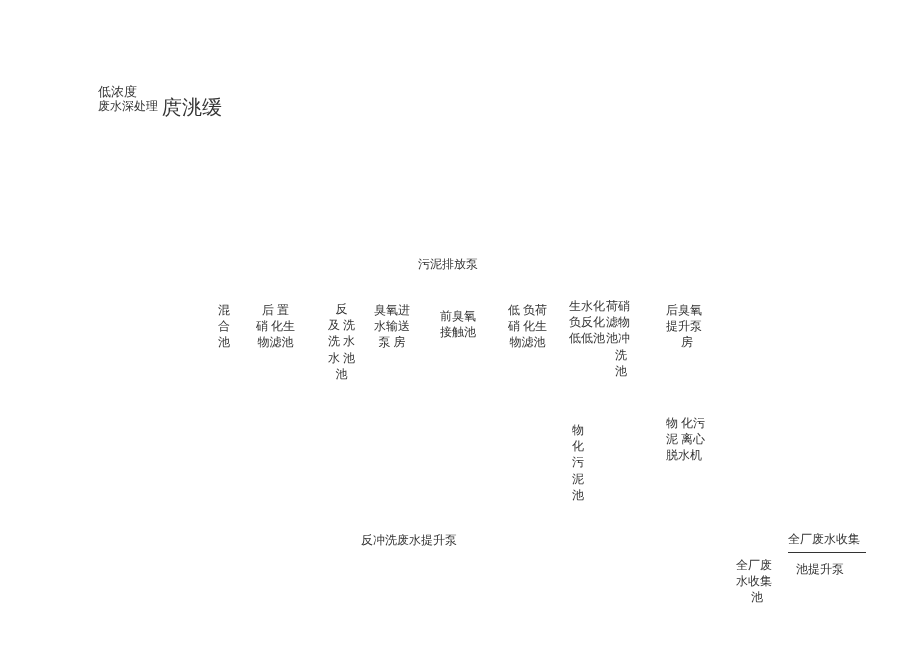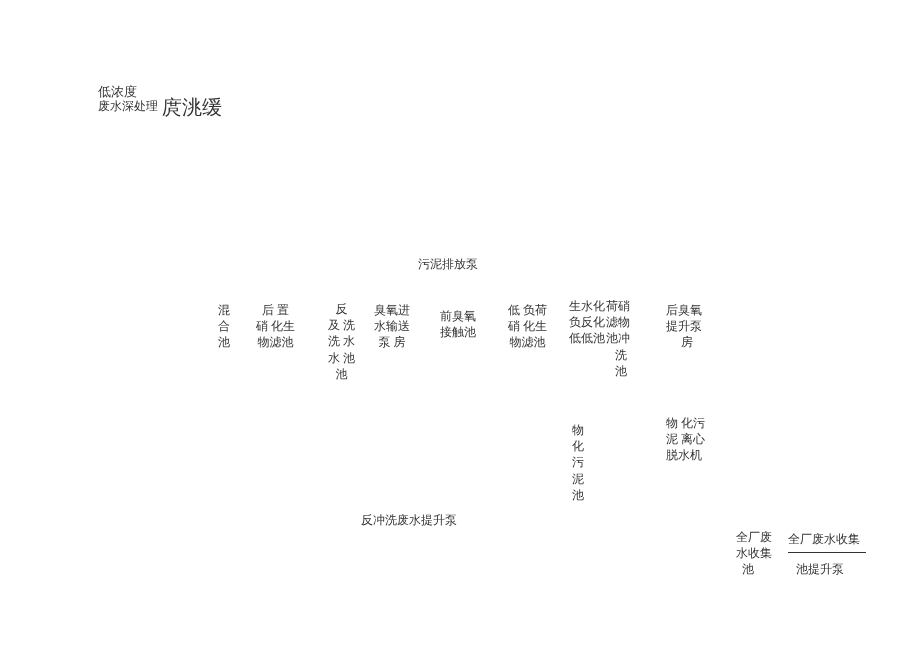--- a/index.html
+++ b/index.html
@@ -18,22 +18,22 @@
       line-height: 1.35;
       white-space: pre;
     }
     .header-a { left: 50px; top: 35px; font-size: 13px; }
     .header-b { left: 50px; top: 50px; font-size: 12px; }
     .header-c { left: 114px; top: 46px; font-size: 20px; }
     .sludge-pump { left: 370px; top: 208px; font-size: 12px; }
     .row-item { top: 254px; text-align: center; }
     .mid-a { left: 524px; top: 374px; }
     .mid-b { left: 618px; top: 367px; }
-    .backwash { left: 313px; top: 464px; font-size: 12px; }
-    .coll-a { left: 688px; top: 481px; }
+    .backwash { left: 313px; top: 484px; font-size: 12px; }
+    .coll-a { left: 688px; top: 509px; text-align: center; }
     .coll-b { left: 740px; top: 483px; text-align: right; }
     .hr-line {
       position: absolute;
       left: 740px;
       top: 504px;
       width: 78px;
       height: 1px;
       background: #333;
     }
   </style>

